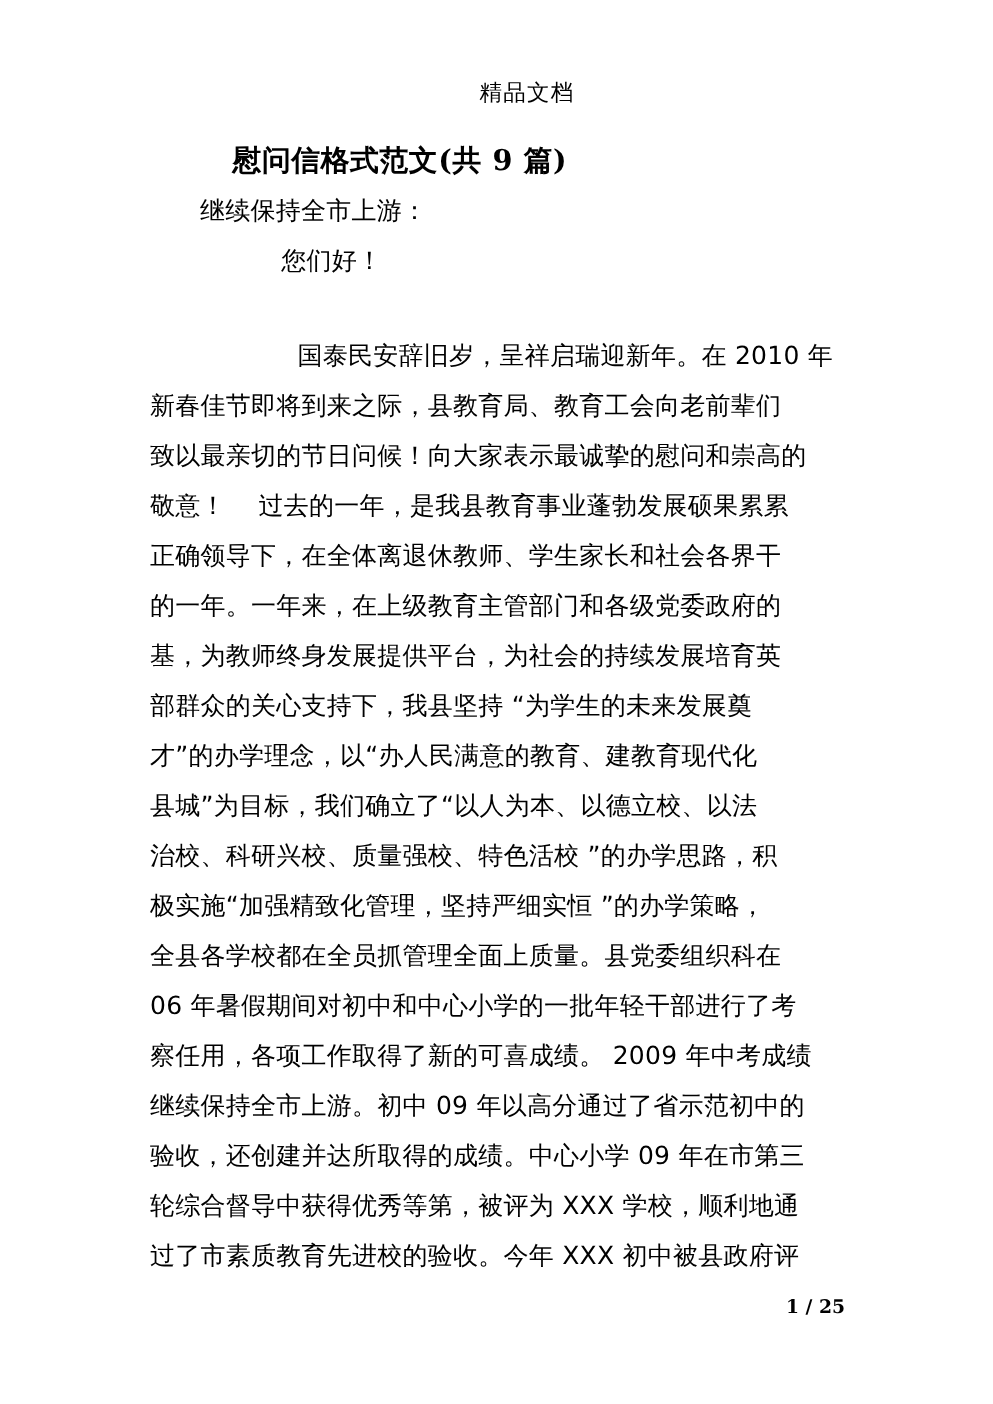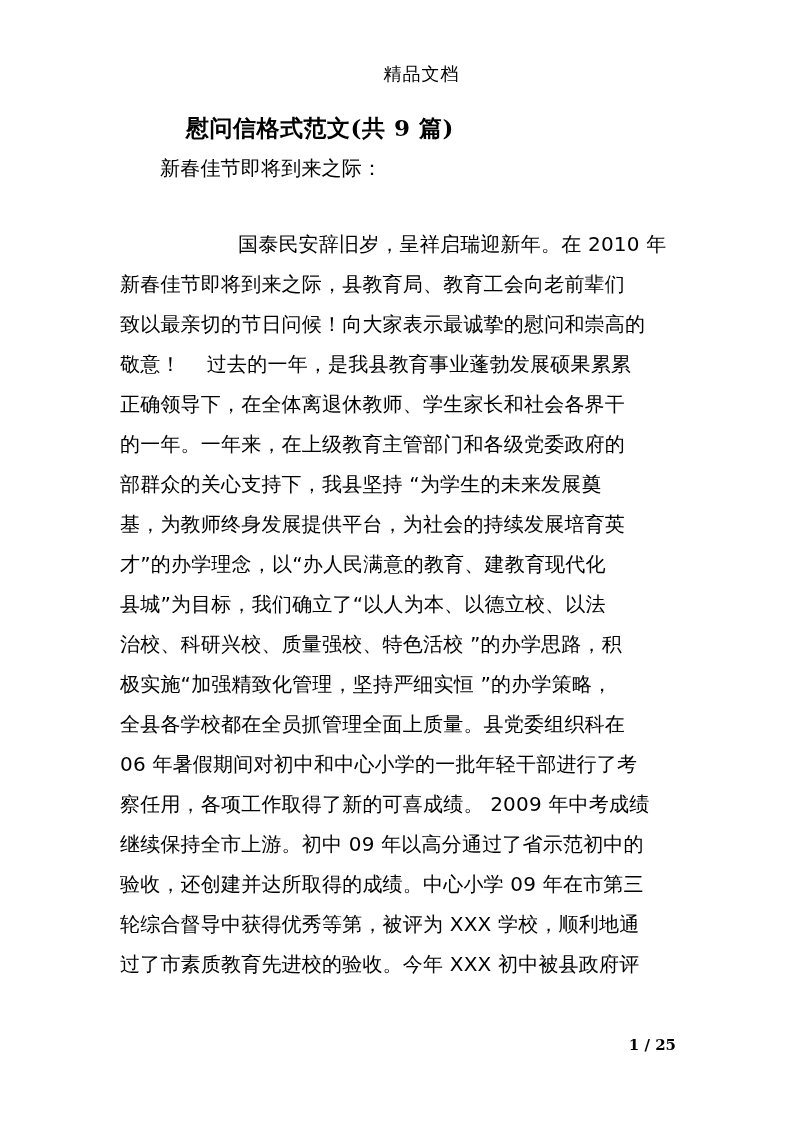--- a/index.html
+++ b/index.html
@@ -76,29 +76,30 @@
 </head>
 <body>
 
 <div class="page">
 
   <div class="doc-header">精品文档</div>
 
   <h1 class="doc-title">慰问信格式范文(共 9 篇)</h1>
 
   <div class="body-block">
-      <div class="line ind1">新春佳节即将到来之际：</div>
+      <div class="line ind1">继续保持全市上游：</div>
+      <div class="line ind2">您们好！</div>
       <div class="line ind3">国泰民安辞旧岁，呈祥启瑞迎新年。在 2010 年</div>
       <div class="line">新春佳节即将到来之际，县教育局、教育工会向老前辈们</div>
       <div class="line">致以最亲切的节日问候！向大家表示最诚挚的慰问和崇高的</div>
       <div class="line">敬意！    过去的一年，是我县教育事业蓬勃发展硕果累累</div>
       <div class="line">正确领导下，在全体离退休教师、学生家长和社会各界干</div>
       <div class="line">的一年。一年来，在上级教育主管部门和各级党委政府的</div>
+      <div class="line">基，为教师终身发展提供平台，为社会的持续发展培育英</div>
       <div class="line">部群众的关心支持下，我县坚持 “为学生的未来发展奠</div>
-      <div class="line">基，为教师终身发展提供平台，为社会的持续发展培育英</div>
       <div class="line">才”的办学理念，以“办人民满意的教育、建教育现代化</div>
       <div class="line">县城”为目标，我们确立了“以人为本、以德立校、以法</div>
       <div class="line">治校、科研兴校、质量强校、特色活校 ”的办学思路，积</div>
       <div class="line">极实施“加强精致化管理，坚持严细实恒 ”的办学策略，</div>
       <div class="line">全县各学校都在全员抓管理全面上质量。县党委组织科在</div>
       <div class="line">06 年暑假期间对初中和中心小学的一批年轻干部进行了考</div>
       <div class="line">察任用，各项工作取得了新的可喜成绩。 2009 年中考成绩</div>
       <div class="line">继续保持全市上游。初中 09 年以高分通过了省示范初中的</div>
       <div class="line">验收，还创建并达所取得的成绩。中心小学 09 年在市第三</div>
       <div class="line">轮综合督导中获得优秀等第，被评为 XXX 学校，顺利地通</div>

